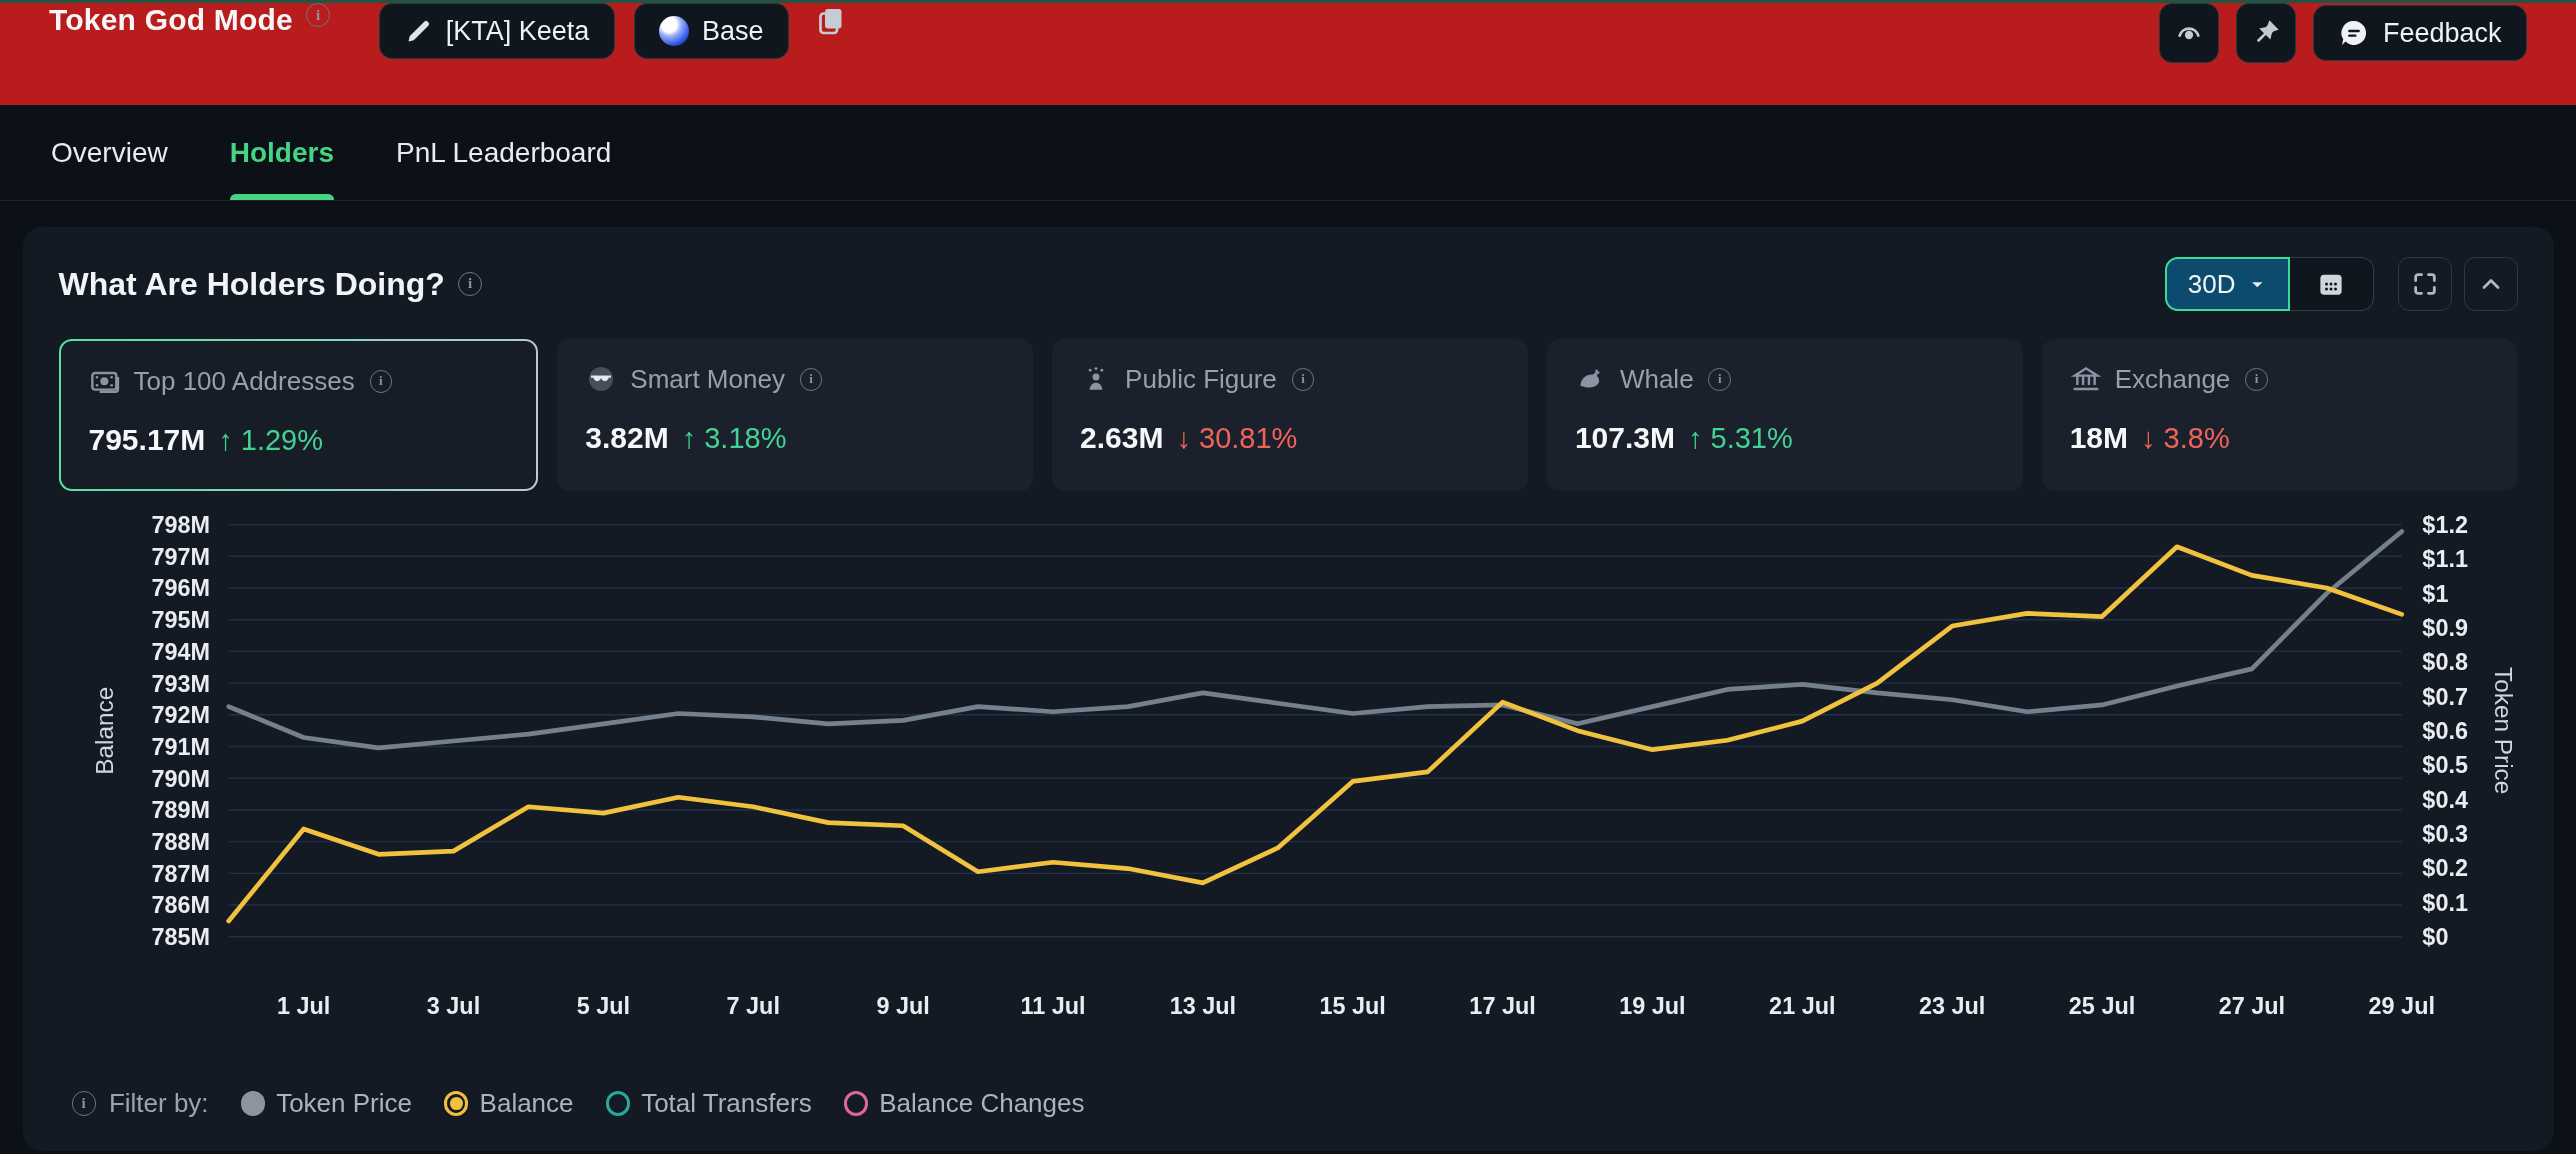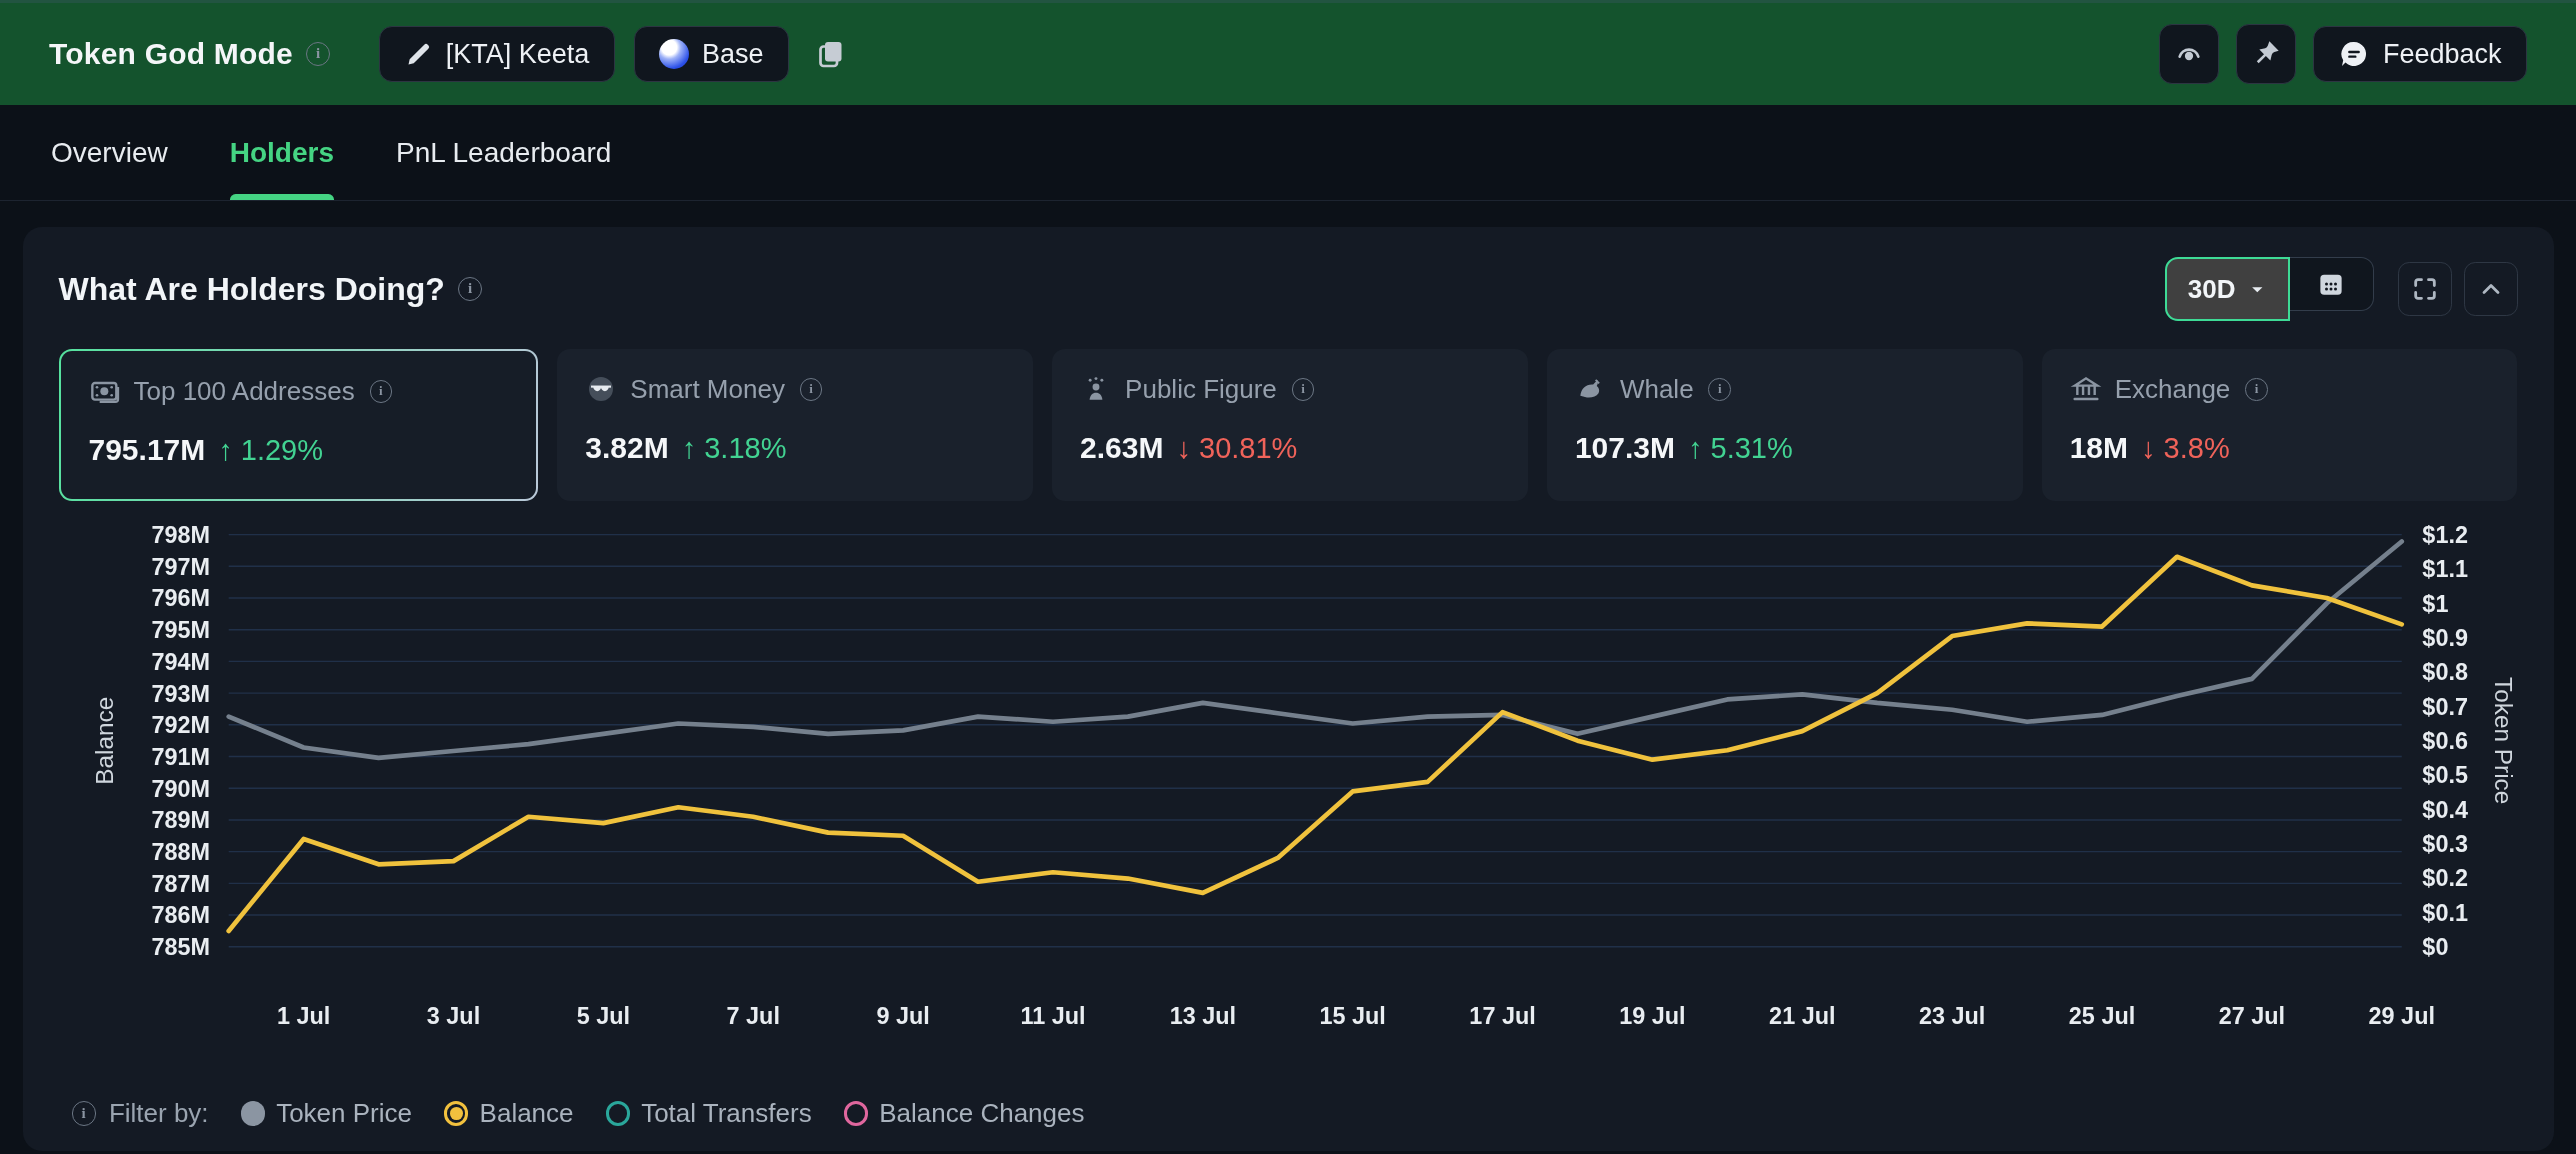--- a/index.html
+++ b/index.html
@@ -1,19 +1,19 @@
 <!DOCTYPE html>
 <html style="font-size:15px"><head>
 <meta charset="utf-8">
 <style>
   * { margin:0; padding:0; box-sizing:border-box; }
   html,body { width:2576px; height:1155px; background:#0c1118; font-family:"Liberation Sans",sans-serif; overflow:hidden; color:#e9edf1; }
 
   
-  .topbar { height:105px; background:#14532d; border-top:3.7px solid #225441; display:flex; align-items:center; padding:7px 49px; }
+  .topbar { height:105px; background:#b91c1c; border-top:3.7px solid #225441; display:flex; align-items:flex-start; padding:0 49px; }
   .app-title { font-size:30px; font-weight:700; color:#f4f6f8; letter-spacing:0.2px; }
   .info-i { display:inline-flex; align-items:center; justify-content:center; width:24.4px; height:24.4px; border:1.9px solid #6b7684; border-radius:50%; color:#8b95a2; font-size:15px; font-weight:600; margin-left:13px; flex:0 0 auto; }
   .info-i::after { content:"i"; font-family:"Liberation Serif",serif; }
   .hbtn { display:inline-flex; align-items:center; gap:13px; height:56px; padding:0 24.4px; border:1.9px solid #2c3542; border-radius:13px; background:#10161e; color:#eef1f5; font-size:27px; font-weight:500; cursor:pointer; }
   .token-btn { margin-left:49px; }
   .chain-btn { margin-left:19px; }
   .base-logo { width:30px; height:30px; border-radius:50%; background:radial-gradient(circle at 34% 28%, #ffffff 0 26%, #9db1f7 40%, #2b50e8 72%, #1d39c8 100%); }
   .copy-ic { margin-left:24.4px; cursor:pointer; }
   .topbar-right { margin-left:auto; display:flex; align-items:center; gap:17px; }
   .icon-btn { width:60px; height:60px; border:1.9px solid #2c3542; border-radius:13px; background:#10161e; display:flex; align-items:center; justify-content:center; cursor:pointer; }
@@ -23,21 +23,21 @@
   .tab { display:flex; align-items:center; font-size:28px; color:#e8ecf0; cursor:pointer; position:relative; font-weight:500; }
   .tab.active { color:#45d483; font-weight:700; }
   .tab.active::after { content:""; position:absolute; left:0; right:0; bottom:0; height:5.6px; border-radius:5.6px 5.6px 0 0; background:#45d483; }
 
   
   .card { margin:26px 22.5px 0 22.5px; background:#141a24; border-radius:19px; padding:30px 36px 22.5px 36px; height:924px; }
   .card-head { display:flex; align-items:center; }
   .card-title { font-size:32px; font-weight:700; color:#f2f5f8; }
   .head-controls { margin-left:auto; display:flex; align-items:center; }
   .range-group { display:flex; align-items:stretch; }
-  .range-pill { display:flex; align-items:center; gap:11.2px; height:64px; padding:0 20.6px; border:2.8px solid #3edb96; border-radius:13px 0 0 13px; color:#f2f5f8; font-size:26px; font-weight:700; cursor:pointer; background:#404040; }
+  .range-pill { display:flex; align-items:center; gap:11.2px; height:54px; padding:0 20.6px; border:2.8px solid #3edb96; border-radius:13px 0 0 13px; color:#f2f5f8; font-size:26px; font-weight:400; cursor:pointer; background:#0c4a6e; }
   .cal-btn { display:flex; align-items:center; justify-content:center; width:84px; height:54px; border:1.9px solid #333d4b; border-left:none; border-radius:0 13px 13px 0; cursor:pointer; background:#10161e; }
   .sq-btn { width:54px; height:54px; border:1.9px solid #2e3744; border-radius:11.2px; background:#141a24; display:flex; align-items:center; justify-content:center; cursor:pointer; }
   .gap24 { width:24.4px; } .gap10 { width:11.2px; }
 
   
   .stats-row { display:flex; gap:19px; margin-top:28px; }
   .stat-card { background:#1a212c; border-radius:13px; padding:24.4px 28px; height:152px; flex:1 1 0; position:relative; }
   .stat-card.selected { border:2.8px solid transparent; background:linear-gradient(#161d27,#161d27) padding-box, linear-gradient(100deg,#55e29e,#b9c8d8) border-box; }
   .dist-card { flex:1.55 1 0; display:flex; align-items:center; gap:24.4px; }
   .ring-wrap { position:relative; width:86px; height:86px; flex:0 0 auto; }

